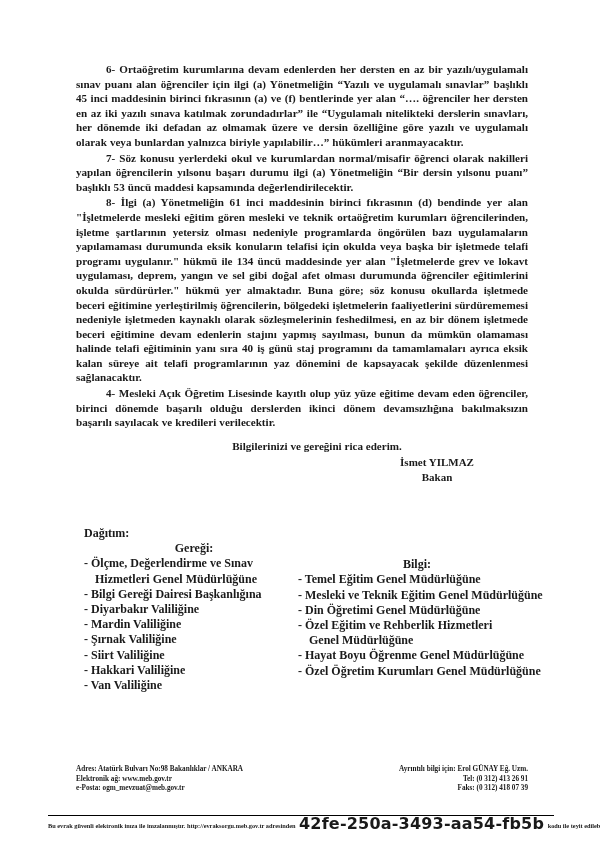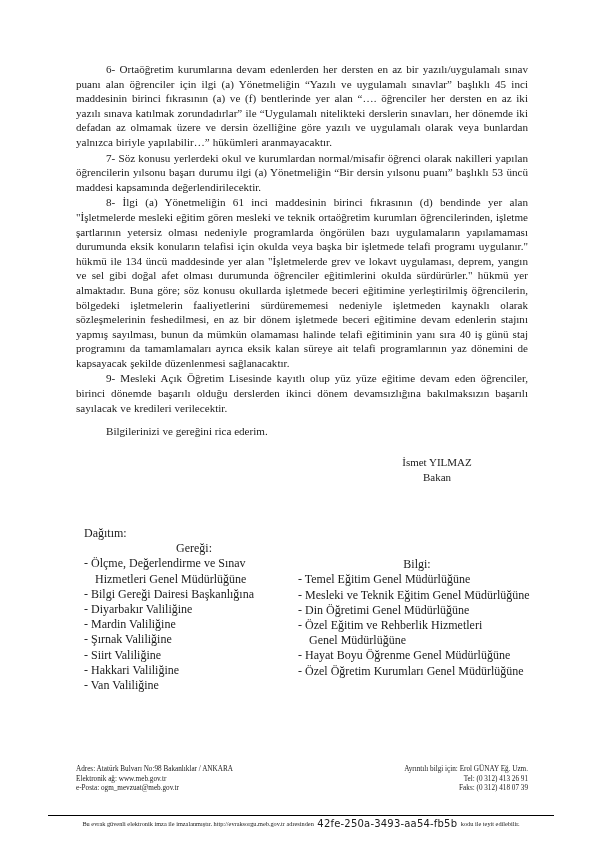--- a/index.html
+++ b/index.html
@@ -12,41 +12,42 @@
     font-family: "Liberation Serif", "DejaVu Serif", serif;
     color: #1a1a1a;
   }
   .page {
     position: relative;
     width: 600px;
     height: 849px;
     background: #ffffff;
     overflow: hidden;
     box-sizing: border-box;
+    font-weight: bold;
   }
   .doc-body {
     position: absolute;
     left: 76px;
     top: 62px;
     width: 452px;
   }
   p.para {
     margin: 0 0 1px 0;
     text-indent: 30px;
     text-align: justify;
     font-size: 11.1px;
     line-height: 14.6px;
     word-spacing: 0.3px;
   }
   p.plain {
     margin: 9px 0 0 0;
     text-indent: 30px;
     font-size: 11.1px;
     line-height: 14.6px;
-    text-align: left;
+    text-align: center;
   }
   
   .signature {
     position: absolute;
     left: 352px;
     top: 455px;
     width: 170px;
     text-align: center;
     font-size: 11px;
     line-height: 15px;
@@ -136,36 +137,36 @@
     height: 0;
   }
   .verify-line {
     font-size: 6.3px;
     line-height: 9px;
     white-space: nowrap;
     text-align: center;
   }
   .verify-line .code {
     font-family: "DejaVu Sans", "Liberation Sans", sans-serif;
-    font-size: 10px;
+    font-size: 16px;
     letter-spacing: 0.2px;
     padding: 0 2px;
     vertical-align: -1px;
   }
 </style>
 </head>
 <body>
 
 <div class="page">
 
   <div class="doc-body">
     <p class="para">6- Ortaöğretim kurumlarına devam edenlerden her dersten en az bir yazılı/uygulamalı sınav puanı alan öğrenciler için ilgi (a) Yönetmeliğin “Yazılı ve uygulamalı sınavlar” başlıklı 45 inci maddesinin birinci fıkrasının (a) ve (f) bentlerinde yer alan “…. öğrenciler her dersten en az iki yazılı sınava katılmak zorundadırlar” ile “Uygulamalı nitelikteki derslerin sınavları, her dönemde iki defadan az olmamak üzere ve dersin özelliğine göre yazılı ve uygulamalı olarak veya bunlardan yalnızca biriyle yapılabilir…” hükümleri aranmayacaktır.</p>
     <p class="para">7- Söz konusu yerlerdeki okul ve kurumlardan normal/misafir öğrenci olarak nakilleri yapılan öğrencilerin yılsonu başarı durumu ilgi (a) Yönetmeliğin “Bir dersin yılsonu puanı” başlıklı 53 üncü maddesi kapsamında değerlendirilecektir.</p>
     <p class="para">8- İlgi (a) Yönetmeliğin 61 inci maddesinin birinci fıkrasının (d) bendinde yer alan "İşletmelerde mesleki eğitim gören mesleki ve teknik ortaöğretim kurumları öğrencilerinden, işletme şartlarının yetersiz olması nedeniyle programlarda öngörülen bazı uygulamaların yapılamaması durumunda eksik konuların telafisi için okulda veya başka bir işletmede telafi programı uygulanır." hükmü ile 134 üncü maddesinde yer alan "İşletmelerde grev ve lokavt uygulaması, deprem, yangın ve sel gibi doğal afet olması durumunda öğrenciler eğitimlerini okulda sürdürürler." hükmü yer almaktadır. Buna göre; söz konusu okullarda işletmede beceri eğitimine yerleştirilmiş öğrencilerin, bölgedeki işletmelerin faaliyetlerini sürdürememesi nedeniyle işletmeden kaynaklı olarak sözleşmelerinin feshedilmesi, en az bir dönem işletmede beceri eğitimine devam edenlerin stajını yapmış sayılması, bunun da mümkün olamaması halinde telafi eğitiminin yanı sıra 40 iş günü staj programını da tamamlamaları ayrıca eksik kalan süreye ait telafi programlarının yaz dönemini de kapsayacak şekilde düzenlenmesi sağlanacaktır.</p>
-    <p class="para">9- Mesleki Açık Öğretim Lisesinde kayıtlı olup yüz yüze eğitime devam eden öğrenciler, birinci dönemde başarılı olduğu derslerden ikinci dönem devamsızlığına bakılmaksızın başarılı sayılacak ve kredileri verilecektir.</p>
+    <p class="para">4- Mesleki Açık Öğretim Lisesinde kayıtlı olup yüz yüze eğitime devam eden öğrenciler, birinci dönemde başarılı olduğu derslerden ikinci dönem devamsızlığına bakılmaksızın başarılı sayılacak ve kredileri verilecektir.</p>
     <p class="plain">Bilgilerinizi ve gereğini rica ederim.</p>
   </div>
 
   <div class="signature">
     <div class="sig-name">İsmet YILMAZ</div>
     <div class="sig-title">Bakan</div>
   </div>
 
   <div class="dist">
     <div class="dist-head">Dağıtım:</div>

